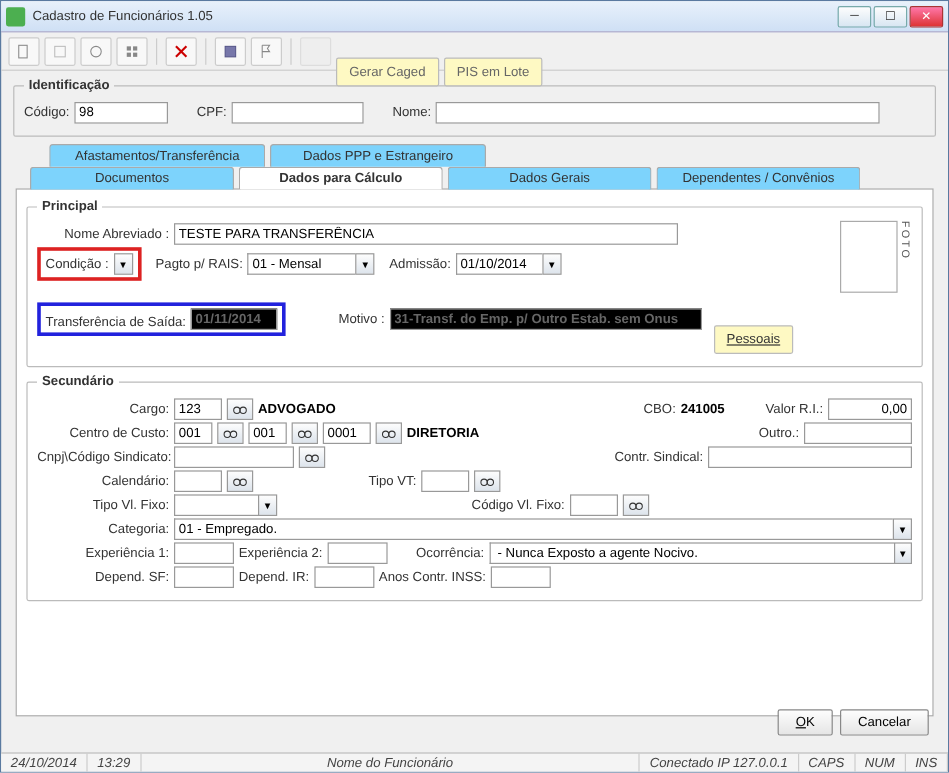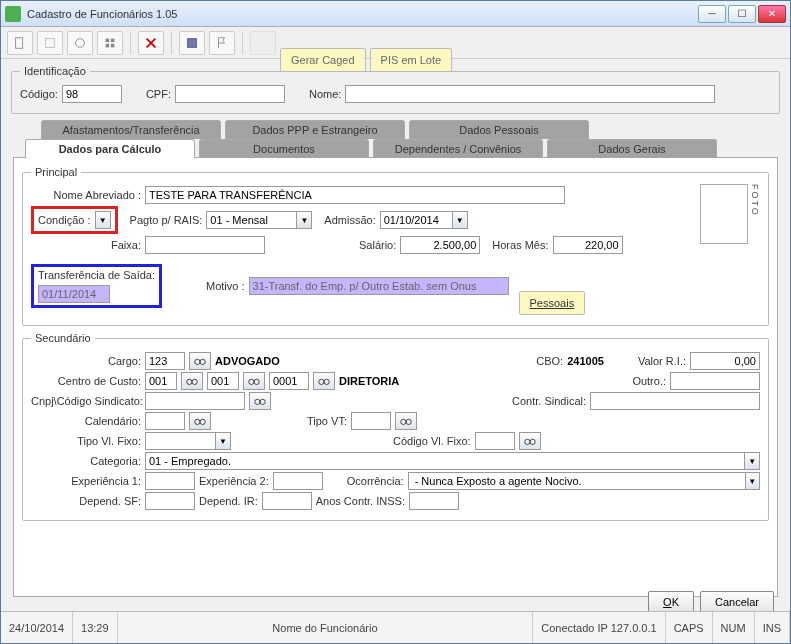--- a/index.html
+++ b/index.html
@@ -12,43 +12,43 @@
   .winbtn { width: 28px; height: 18px; border: 1px solid #7aa; background: linear-gradient(#fdfdfd,#d8e6f2); border-radius: 2px; display: flex; align-items: center; justify-content: center; font-size: 10px; color: #333; }
   .winbtn.close { background: linear-gradient(#f7a,#d33); border-color: #a33; color: #fff; }
   .toolbar { height: 32px; padding: 3px 6px; display: flex; align-items: center; gap: 4px; border-bottom: 1px solid #ccc; }
   .tbtn { width: 26px; height: 24px; border: 1px solid #ccc; background: #f8f8f8; display: flex; align-items: center; justify-content: center; border-radius: 2px; }
   .tbtn.red svg { stroke: #c00; }
   .tbtn.blank { border-color: #ddd; background: #eee; }
   .txtbtn { height: 24px; padding: 0 10px; border: 1px solid #bbb; background: #fef9c3; border-radius: 2px; color: #666; white-space: nowrap; margin-top: 35px; }
   .sep { width: 1px; height: 22px; background: #ccc; margin: 0 3px; }
   .content { padding: 6px 10px 0 10px; }
   fieldset { border: 1px solid #bbb; border-radius: 2px; margin: 0 0 6px 0; padding: 6px 8px 8px 8px; }
-  legend { padding: 0 4px; color: #333; }
+  legend { padding: 0 4px; color: #333; font-weight: bold; }
   .row { display: flex; align-items: center; gap: 4px; margin: 2px 0; }
   label { color: #333; white-space: nowrap; }
   input[type=text] { height: 18px; border: 1px solid #999; background: #fff; padding: 0 3px; }
-  input[readonly] { background: #c4b5fd; color: #666; }
+  input[readonly] { background: #000000; color: #666; font-weight: bold; }
   .sel { background: #2a5db0; color: #fff; }
   .tabs { position: relative; margin: 2px 2px 0 2px; }
   .tabrow { display: flex; gap: 4px; margin-left: 12px; }
-  .tab { padding: 3px 14px; border: 1px solid #aaa; border-bottom: none; background: #a3a3a3; border-radius: 3px 3px 0 0; color: #333; cursor: default; }
+  .tab { padding: 3px 14px; border: 1px solid #aaa; border-bottom: none; background: #7dd3fc; border-radius: 3px 3px 0 0; color: #333; cursor: default; }
   .tab.active { background: #fff; font-weight: bold; position: relative; z-index: 2; }
   .tabpanel { border: 1px solid #aaa; background: #fff; padding: 8px; margin-top: -1px; height: 440px; overflow: hidden; }
   .combo { display: flex; }
   .combo input { border-right: none; }
   .combo .arrow, .arrowbtn { width: 16px; height: 18px; border: 1px solid #999; background: linear-gradient(#fdfdfd,#dde4ec); display: flex; align-items: center; justify-content: center; font-size: 8px; }
   .binoc { width: 22px; height: 18px; border: 1px solid #999; background: linear-gradient(#fdfdfd,#dde4ec); display: flex; align-items: center; justify-content: center; }
   .bold { font-weight: bold; }
   .highlight-red { border: 3px solid #d22; padding: 2px 4px; display: inline-flex; align-items: center; gap: 4px; }
-  .highlight-blue { border: 3px solid #22d; padding: 2px 4px; display: inline-flex; align-items: flex-start; gap: 4px; flex-direction: column; }
+  .highlight-blue { border: 3px solid #22d; padding: 2px 4px; display: inline-flex; align-items: flex-end; gap: 4px; }
   .photo { width: 48px; height: 60px; border: 1px solid #aaa; display: flex; align-items: center; justify-content: center; color: #888; font-size: 9px; text-align: center; }
   .fotolabel { writing-mode: vertical-rl; font-size: 9px; letter-spacing: 2px; color: #555; }
   .footer { position: absolute; bottom: 30px; right: 16px; display: flex; gap: 6px; }
   .stdbtn { height: 22px; padding: 0 14px; border: 1px solid #888; background: linear-gradient(#fdfdfd,#e5e5e5); border-radius: 2px; display: flex; align-items: center; }
-  .statusbar { position: absolute; bottom: 0; left: 0; right: 0; height: 32px; border-top: 1px solid #bbb; background: #f4f4f4; display: flex; align-items: flex-start; font-size: 10px; color: #444; }
+  .statusbar { position: absolute; bottom: 0; left: 0; right: 0; height: 16px; border-top: 1px solid #bbb; background: #f4f4f4; display: flex; align-items: flex-start; font-size: 10px; color: #444; font-style: italic; }
   .statusbar > div { border-right: 1px solid #ccc; padding: 0 8px; height: 100%; display: flex; align-items: center; }
   .right { text-align: right; }
   svg { width: 14px; height: 14px; }
 </style>
 </head>
 <body>
 
 <div class="window">
 
   <div class="titlebar">
@@ -108,39 +108,38 @@
     <button class="txtbtn">Gerar Caged</button>
     <button class="txtbtn">PIS em Lote</button>
   </div>
 
   <div class="content">
 
     <fieldset>
       <legend>Identificação</legend>
       <div class="row">
         <label>Código:</label>
-        <input type="text" style="width: 60px;" value="98">
+        <input type="text" style="width: 78px;" value="98">
         <label style="margin-left:20px">CPF:</label>
         <input type="text" style="width: 110px;" value="">
         <label style="margin-left:20px">Nome:</label>
         <input type="text" class="sel" style="width: 370px;" value="TESTE PARA TRANSFERENCIA">
       </div>
     </fieldset>
 
     <div class="tabs">
       <div class="tabrow" style="margin-left:28px">
         <div class="tab" style="width:180px;text-align:center">Afastamentos/Transferência</div>
         <div class="tab" style="width:180px;text-align:center">Dados PPP e Estrangeiro</div>
-        <div class="tab" style="width:180px;text-align:center">Dados Pessoais</div>
       </div>
       <div class="tabrow">
+        <div class="tab" style="width:170px;text-align:center">Documentos</div>
         <div class="tab active" style="width:170px;text-align:center">Dados para Cálculo</div>
-        <div class="tab" style="width:170px;text-align:center">Documentos</div>
+        <div class="tab" style="width:170px;text-align:center">Dados Gerais</div>
         <div class="tab" style="width:170px;text-align:center">Dependentes / Convênios</div>
-        <div class="tab" style="width:170px;text-align:center">Dados Gerais</div>
       </div>
 
       <div class="tabpanel">
 
         <fieldset>
           <legend>Principal</legend>
           <div style="display:flex;gap:8px">
             <div style="flex:1">
               <div class="row">
                 <label style="width:110px;text-align:right">Nome Abreviado :</label>
@@ -158,28 +157,20 @@
                   <input type="text" style="width: 90px;" value="01 - Mensal">
                   <div class="arrow">▼</div>
                 </div>
                 <label style="margin-left:8px">Admissão:</label>
                 <div class="combo">
                   <input type="text" style="width: 72px;" value="01/10/2014">
                   <div class="arrow">▼</div>
                 </div>
               </div>
               <div class="row">
-                <label style="width:110px;text-align:right">Faixa:</label>
-                <input type="text" style="width: 120px;">
-                <label style="margin-left:90px">Salário:</label>
-                <input type="text" class="right" style="width: 80px;" value="2.500,00">
-                <label style="margin-left:8px">Horas Mês:</label>
-                <input type="text" class="right" style="width: 70px;" value="220,00">
-              </div>
-              <div class="row">
                 <span class="highlight-blue">
                   <label>Transferência de Saída:</label>
                   <input type="text" readonly="" style="width: 72px;" value="01/11/2014">
                 </span>
                 <label style="margin-left:40px">Motivo :</label>
                 <input type="text" readonly="" style="width: 260px;" value="31-Transf. do Emp. p/ Outro Estab. sem Onus">
                 <button class="txtbtn" style="color:#333;margin-left:6px"><u>Pessoais</u></button>
               </div>
             </div>
             <div style="display:flex;align-items:flex-start;gap:2px">

